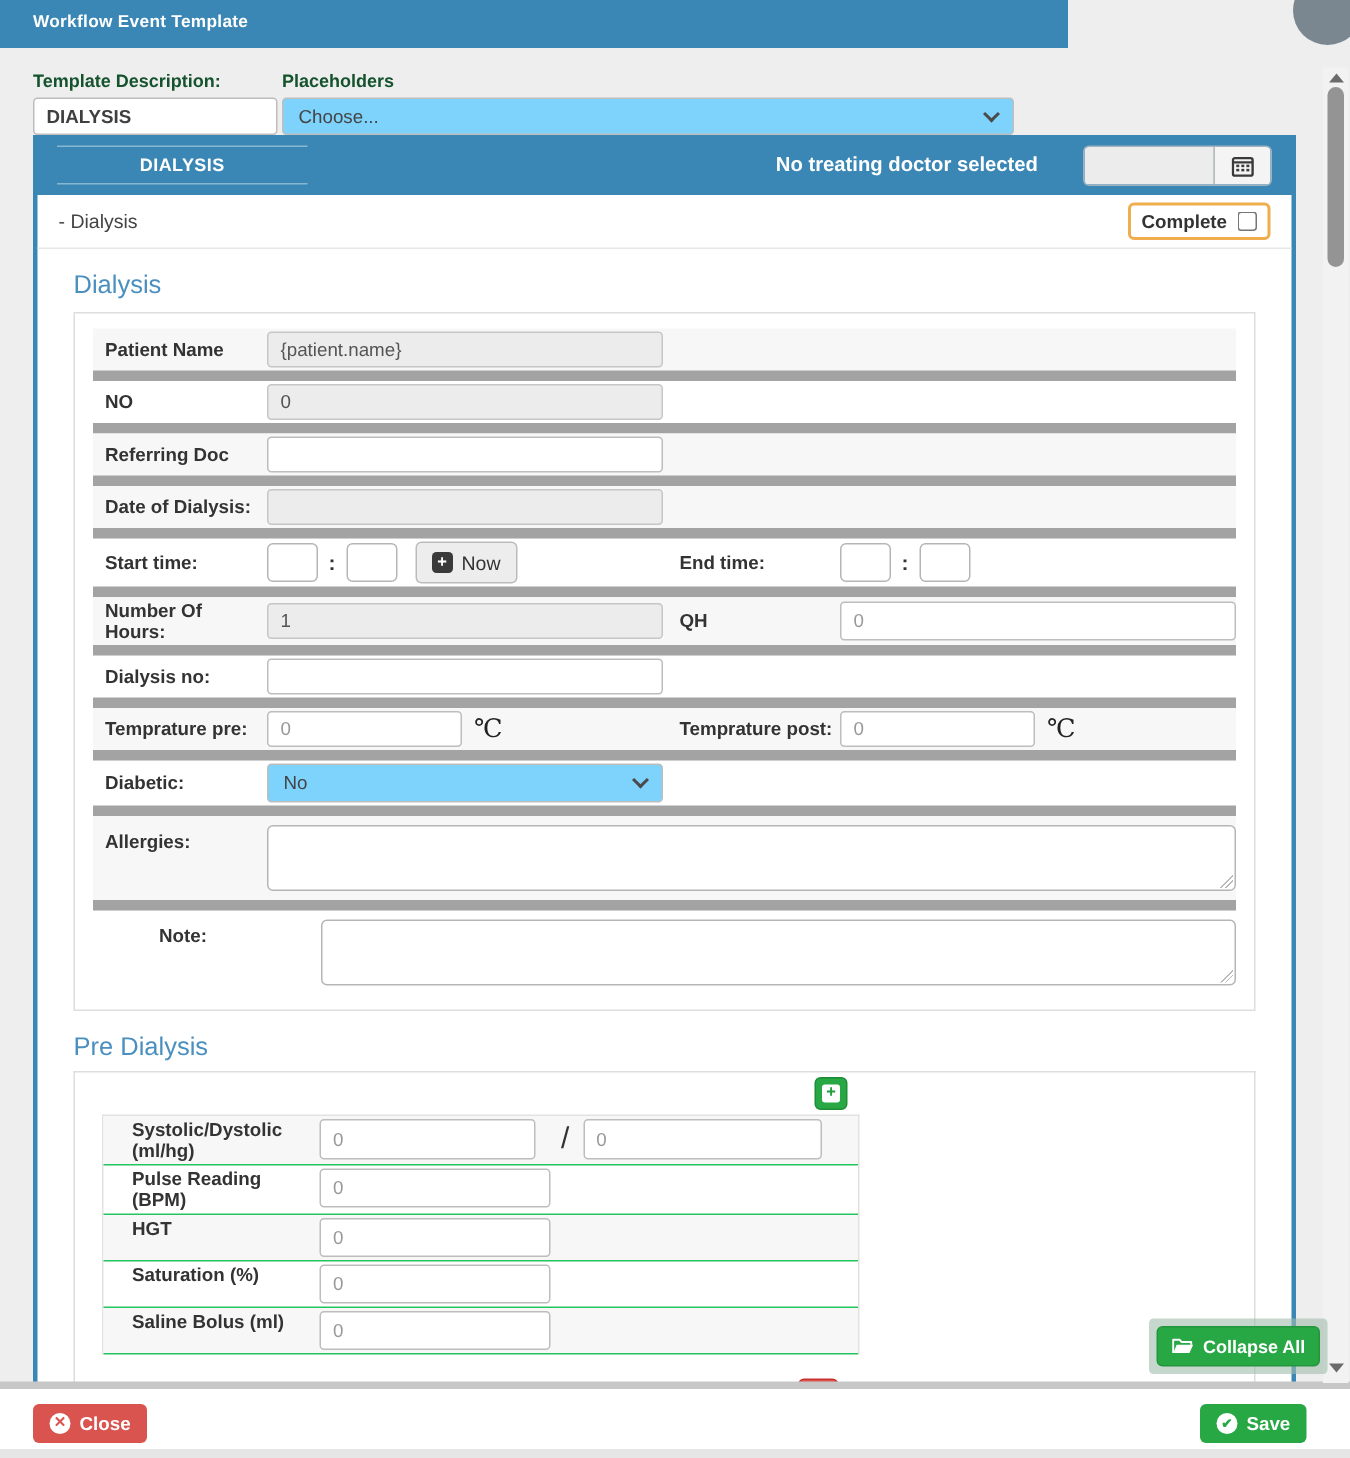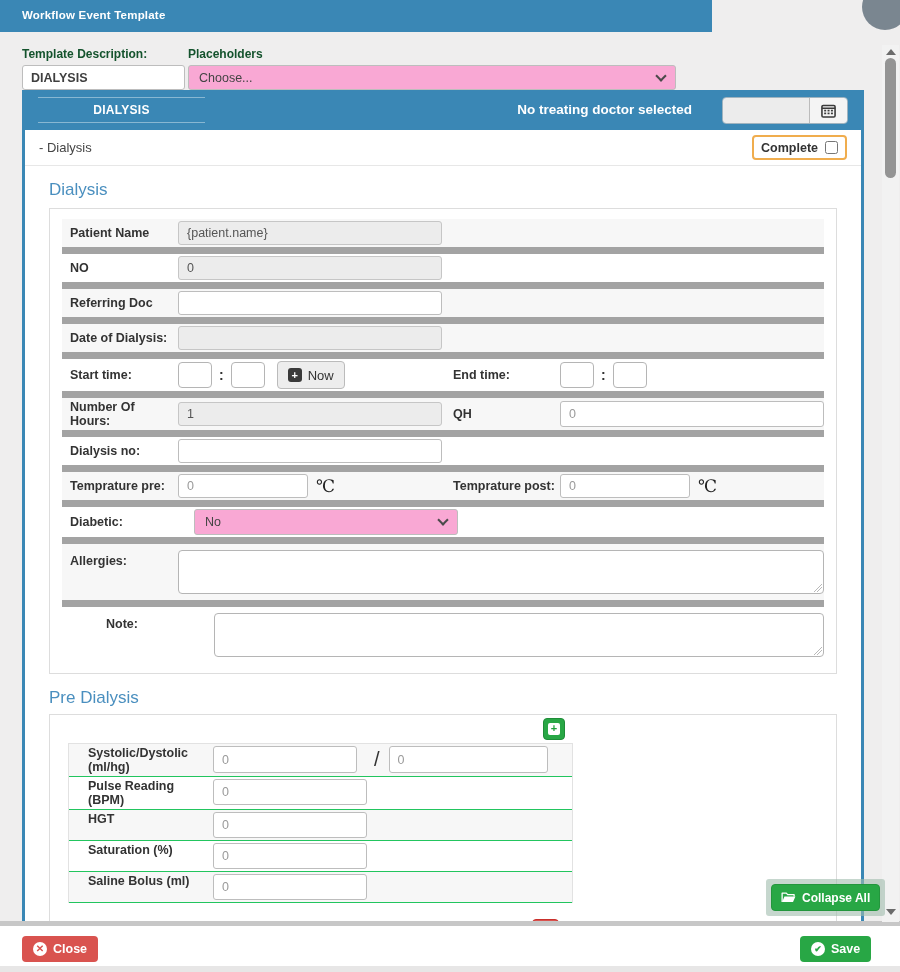--- a/index.html
+++ b/index.html
@@ -12,21 +12,21 @@
   .float-circle { position: absolute; left: 862px; top: -16px; width: 46px; height: 46px; border-radius: 50%;
                   background: rgba(106,120,131,.88); z-index: 6; }
 
   
   .lbl { position: absolute; font-size: 12px; font-weight: bold; color: #14532d; }
   .inp { border: 1px solid #bdbdbd; border-radius: 3px; background: #fff; font-family: inherit;
          font-size: 12.5px; color: #444; padding: 0 8px; outline: none; }
   .inp:disabled { background: #ececec; color: #555; border-color: #c6c6c6; }
   .inp::placeholder { color: #9a9a9a; }
   #tplDesc { position: absolute; left: 22px; top: 65px; width: 163px; height: 25px; font-weight: 600; color: #3f3f3f; }
-  .select-box { display: flex; align-items: center; justify-content: space-between; background: #f9a8d4;
+  .select-box { display: flex; align-items: center; justify-content: space-between; background: #7dd3fc;
                 border: 1px solid #bdbdbd; border-radius: 3px; padding: 0 10px; cursor: pointer; }
   #phSelect { position: absolute; left: 188px; top: 65px; width: 488px; height: 25px; }
   .select-box .txt { font-size: 12.5px; color: #444; }
   .chev { width: 8px; height: 8px; border-right: 2px solid #4a4a4a; border-bottom: 2px solid #4a4a4a;
           transform: rotate(45deg); margin-top: -4px; }
 
   
   .tabbar { position: absolute; left: 22px; top: 90px; width: 842px; height: 40px; background: #3a87b5; }
   .tab { position: absolute; left: 16px; top: 0; width: 167px; height: 40px; color: #fff; font-weight: bold;
          font-size: 12px; text-align: center; line-height: 40px; letter-spacing: .3px; cursor: pointer; }
@@ -252,21 +252,21 @@
           <div class="fc1">
             <input class="inp w130" placeholder="0" style="">
             <span class="unit">℃</span>
           </div>
           <div class="flabel2">Temprature post:</div>
           <div class="fc2">
             <input class="inp w130" placeholder="0" style="">
             <span class="unit">℃</span>
           </div>
         </div>
-        <div class="frow" style="min-height:32px;gap:16px;">
+        <div class="frow" style="min-height:32px;">
           <div class="flabel">Diabetic:</div>
           <div class="fval">
             <div class="select-box sel264">
               <span class="txt">No</span>
               <span class="chev"></span>
             </div>
           </div>
         </div>
         <div class="frow s toprow" style="min-height:48px;">
           <div class="flabel">Allergies:</div>

